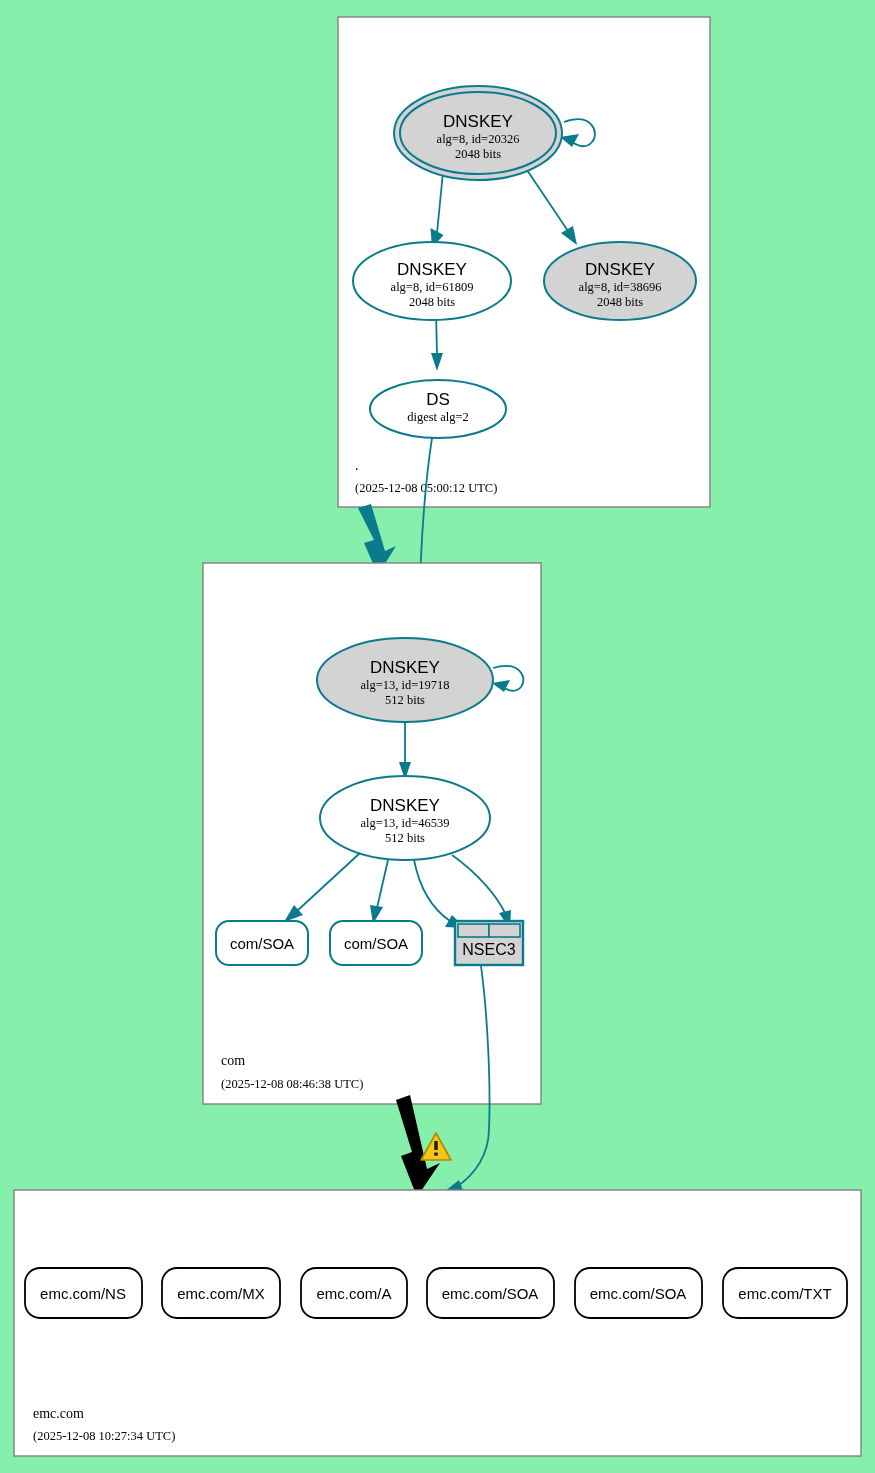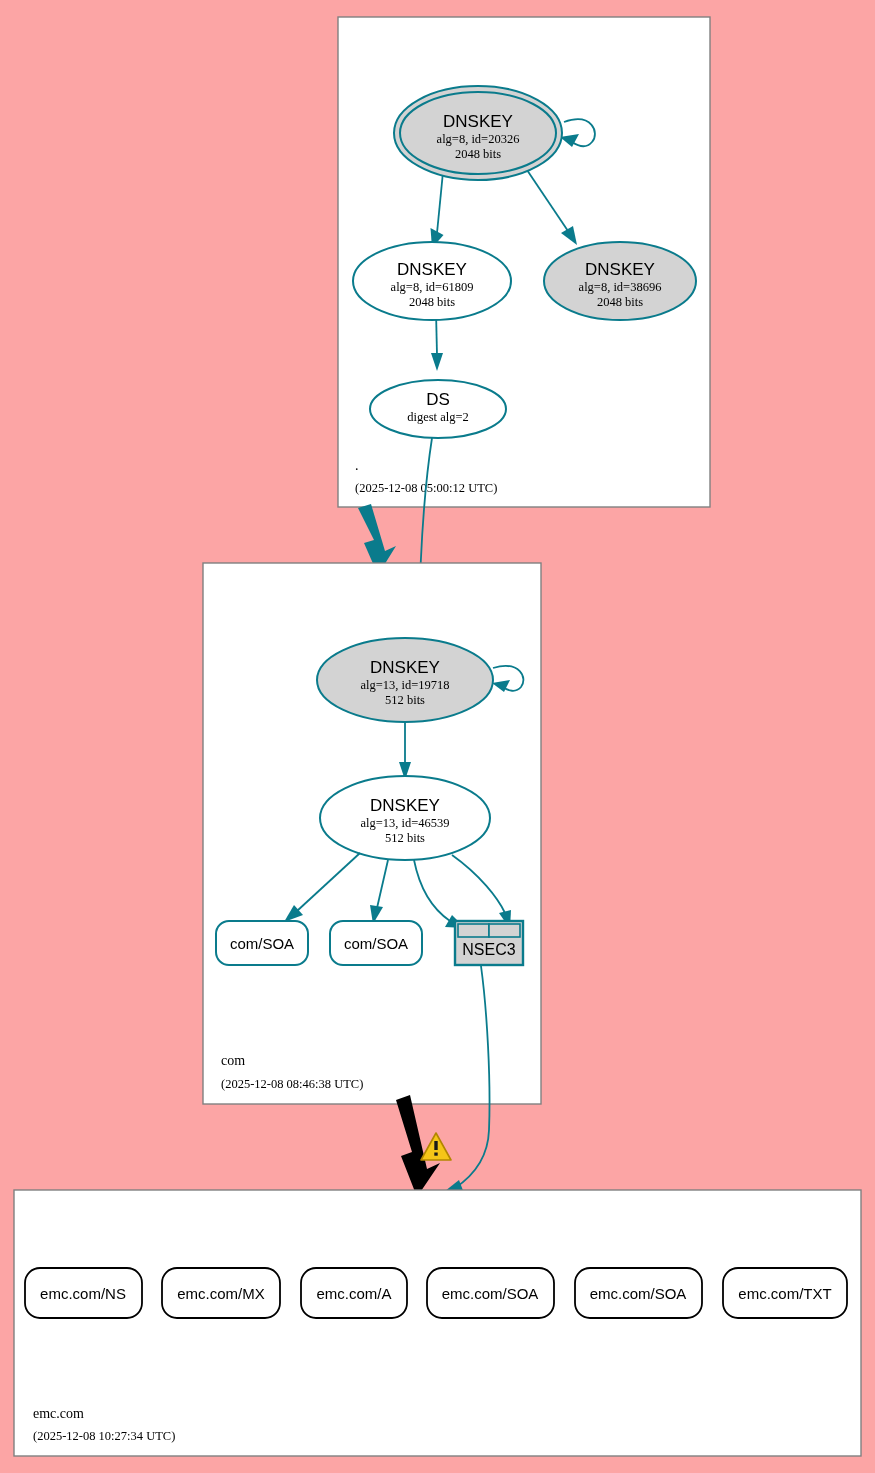--- a/index.html
+++ b/index.html
@@ -7,21 +7,21 @@
     padding: 0;
     background: #ffffff;
   }
   body {
     font-family: "Liberation Sans", sans-serif;
   }
   #stage {
     position: relative;
     width: 875px;
     height: 1473px;
-    background: #fca5a5;
+    background: #86efac;
     overflow: hidden;
   }
   svg#graph {
     position: absolute;
     top: 0;
     left: 0;
     width: 875px;
     height: 1473px;
     display: block;
   }

